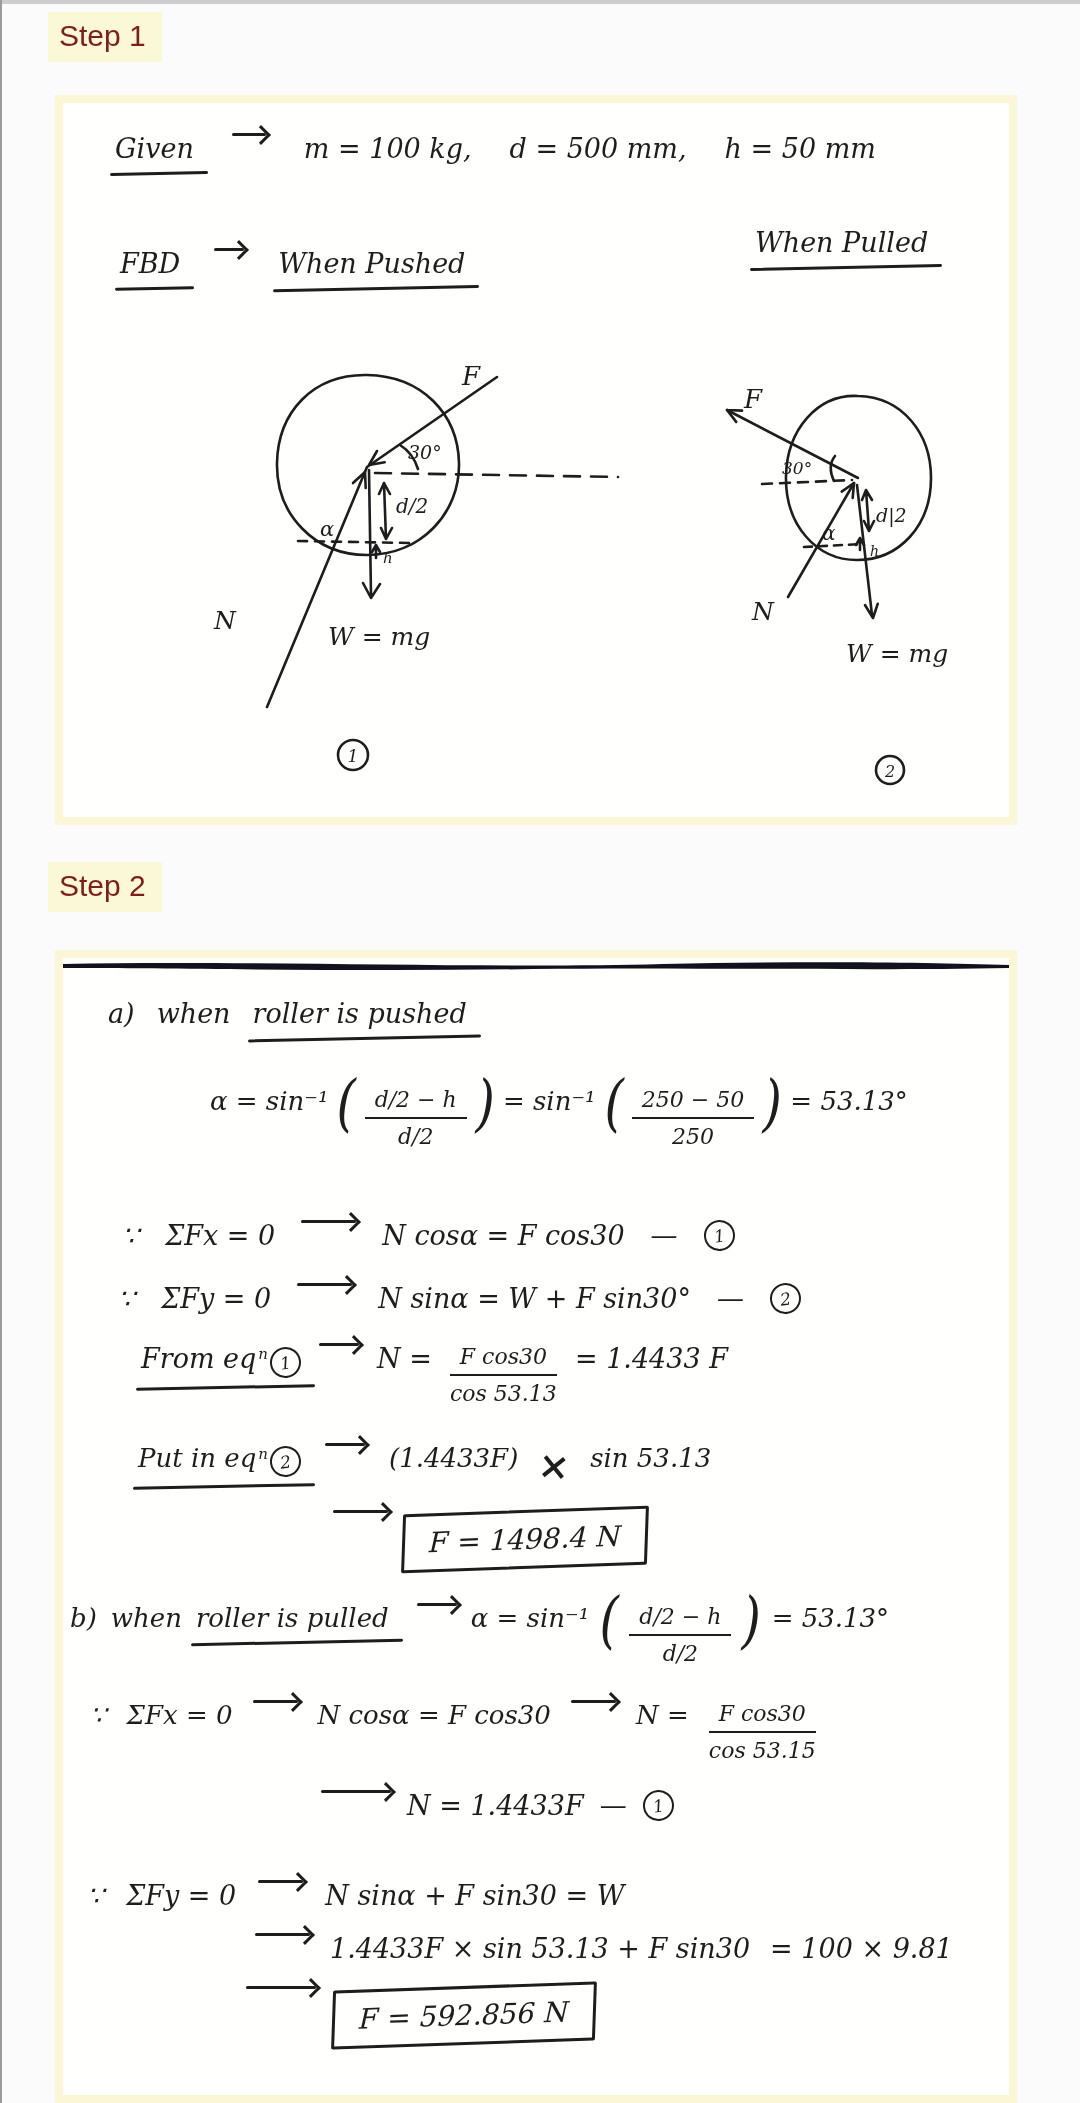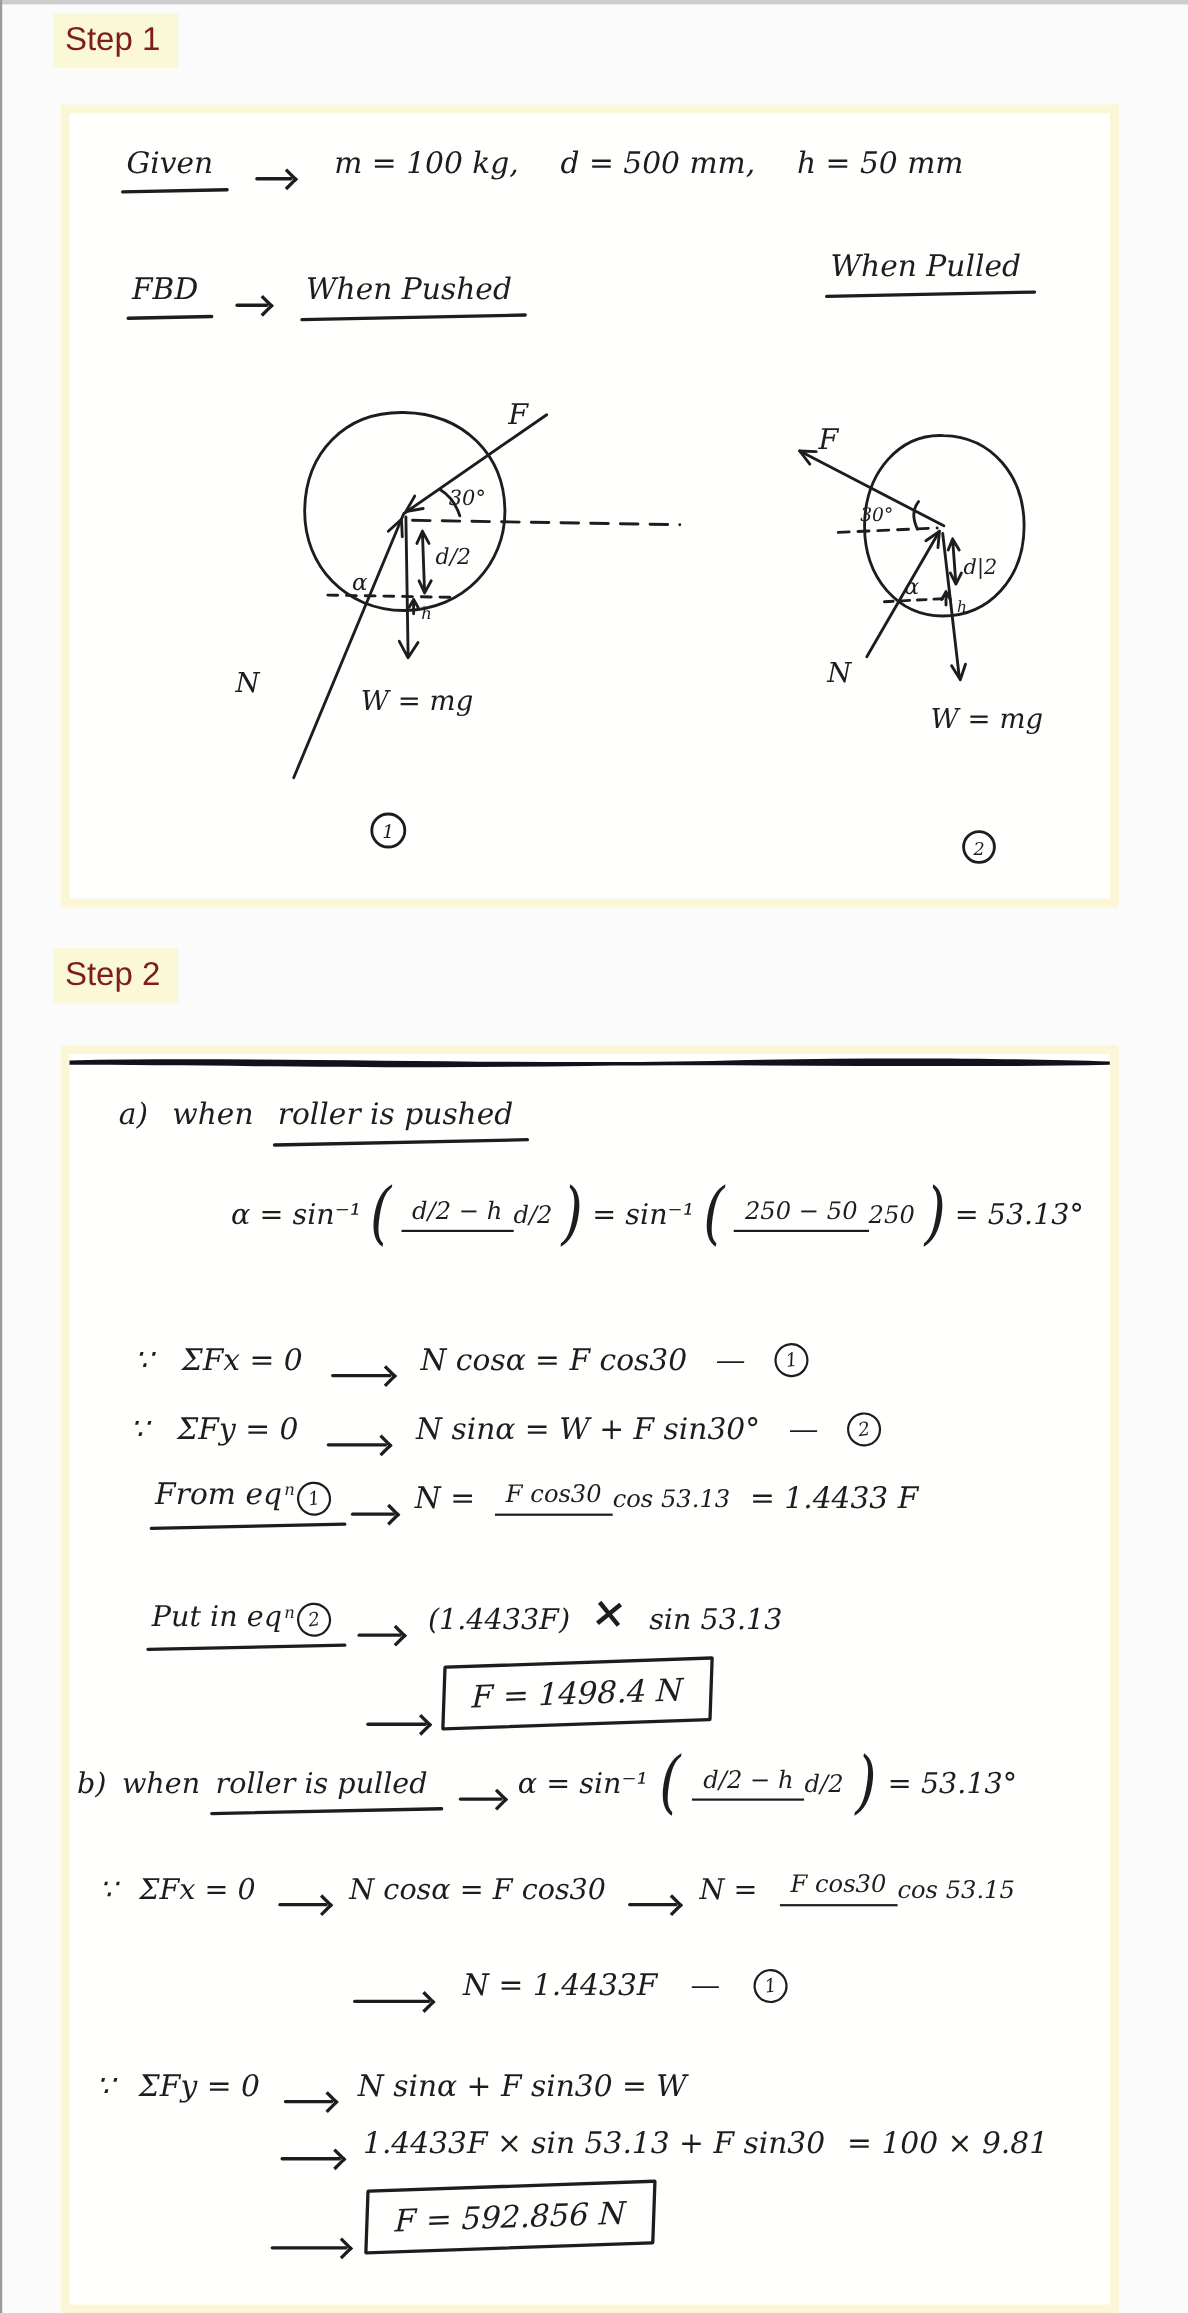--- a/index.html
+++ b/index.html
@@ -17,21 +17,21 @@
   }
 
   .card{
     position:absolute;left:55px;width:962px;background:#fffffe;
     border:8px solid #fbf6d5;box-sizing:border-box;
   }
   .card1{top:95px;height:730px}
   .card2{top:950px;height:1153px}
 
   .hw,.line{font-family:"DejaVu Serif",serif;font-style:italic;color:#1d1d1d}
-  .line{position:absolute;display:flex;align-items:flex-end;gap:24px;white-space:nowrap;font-size:27px}
+  .line{position:absolute;display:flex;align-items:flex-start;gap:24px;white-space:nowrap;font-size:27px}
   .sm{font-size:26px}
 
   
   .u{position:relative;display:inline-flex;align-items:baseline;gap:2px}
   .u::after{
     content:"";position:absolute;left:-5px;right:-14px;bottom:-11px;height:3px;
     background:#1d1d1d;border-radius:3px;transform:rotate(-1.2deg);
   }
 
   
@@ -43,21 +43,21 @@
   }
   .w30{width:30px}.w34{width:34px}.w40{width:40px}.w45{width:45px}.w55{width:55px}.w70{width:70px}
 
   .circ{
     display:inline-flex;align-items:center;justify-content:center;flex:none;
     width:27px;height:27px;border:2px solid #1d1d1d;border-radius:50%;
     font-size:17px;transform:rotate(-8deg);
   }
   .sup{font-size:15px;align-self:flex-start;margin-top:2px}
 
-  .frac{display:inline-flex;flex-direction:row;align-items:center;font-size:22px;line-height:1.25;flex:none}
+  .frac{display:inline-flex;flex-direction:column;align-items:center;font-size:22px;line-height:1.25;flex:none}
   .frac .fn{padding:0 10px 3px;border-bottom:2.6px solid #1d1d1d}
   .frac .fd{padding-top:4px}
   .bigp{font-size:62px;line-height:.55;font-weight:400;transform:scaleX(.8);margin:0 -6px;flex:none}
   .bigx{font-size:38px;font-weight:bold;transform:rotate(6deg);margin:0 -4px}
 
   .ansbox{
     display:inline-block;border:3px solid #1d1d1d;border-radius:2px;
     padding:10px 24px;font-size:28px;transform:rotate(-2deg) skewX(-4deg);
   }
 
@@ -246,21 +246,21 @@
     <span class="harrow w45"></span>
     <span>N cosα = F cos30</span>
     <span class="harrow w45"></span>
     <span>N =</span>
     <span class="frac">
       <span class="fn">F cos30</span>
       <span class="fd">cos 53.15</span>
     </span>
   </div>
 
-  <div class="line" style="left:258px;top:832px;gap:30px">
+  <div class="line" style="left:258px;top:832px;gap:16px">
     <span class="harrow w70"></span>
     <span>N = 1.4433F</span>
     <span>—</span>
     <span class="circ">1</span>
   </div>
 
   <div class="line" style="left:24px;top:922px;gap:22px">
     <span>∵</span>
     <span>ΣFy = 0</span>
     <span class="harrow w45"></span>

